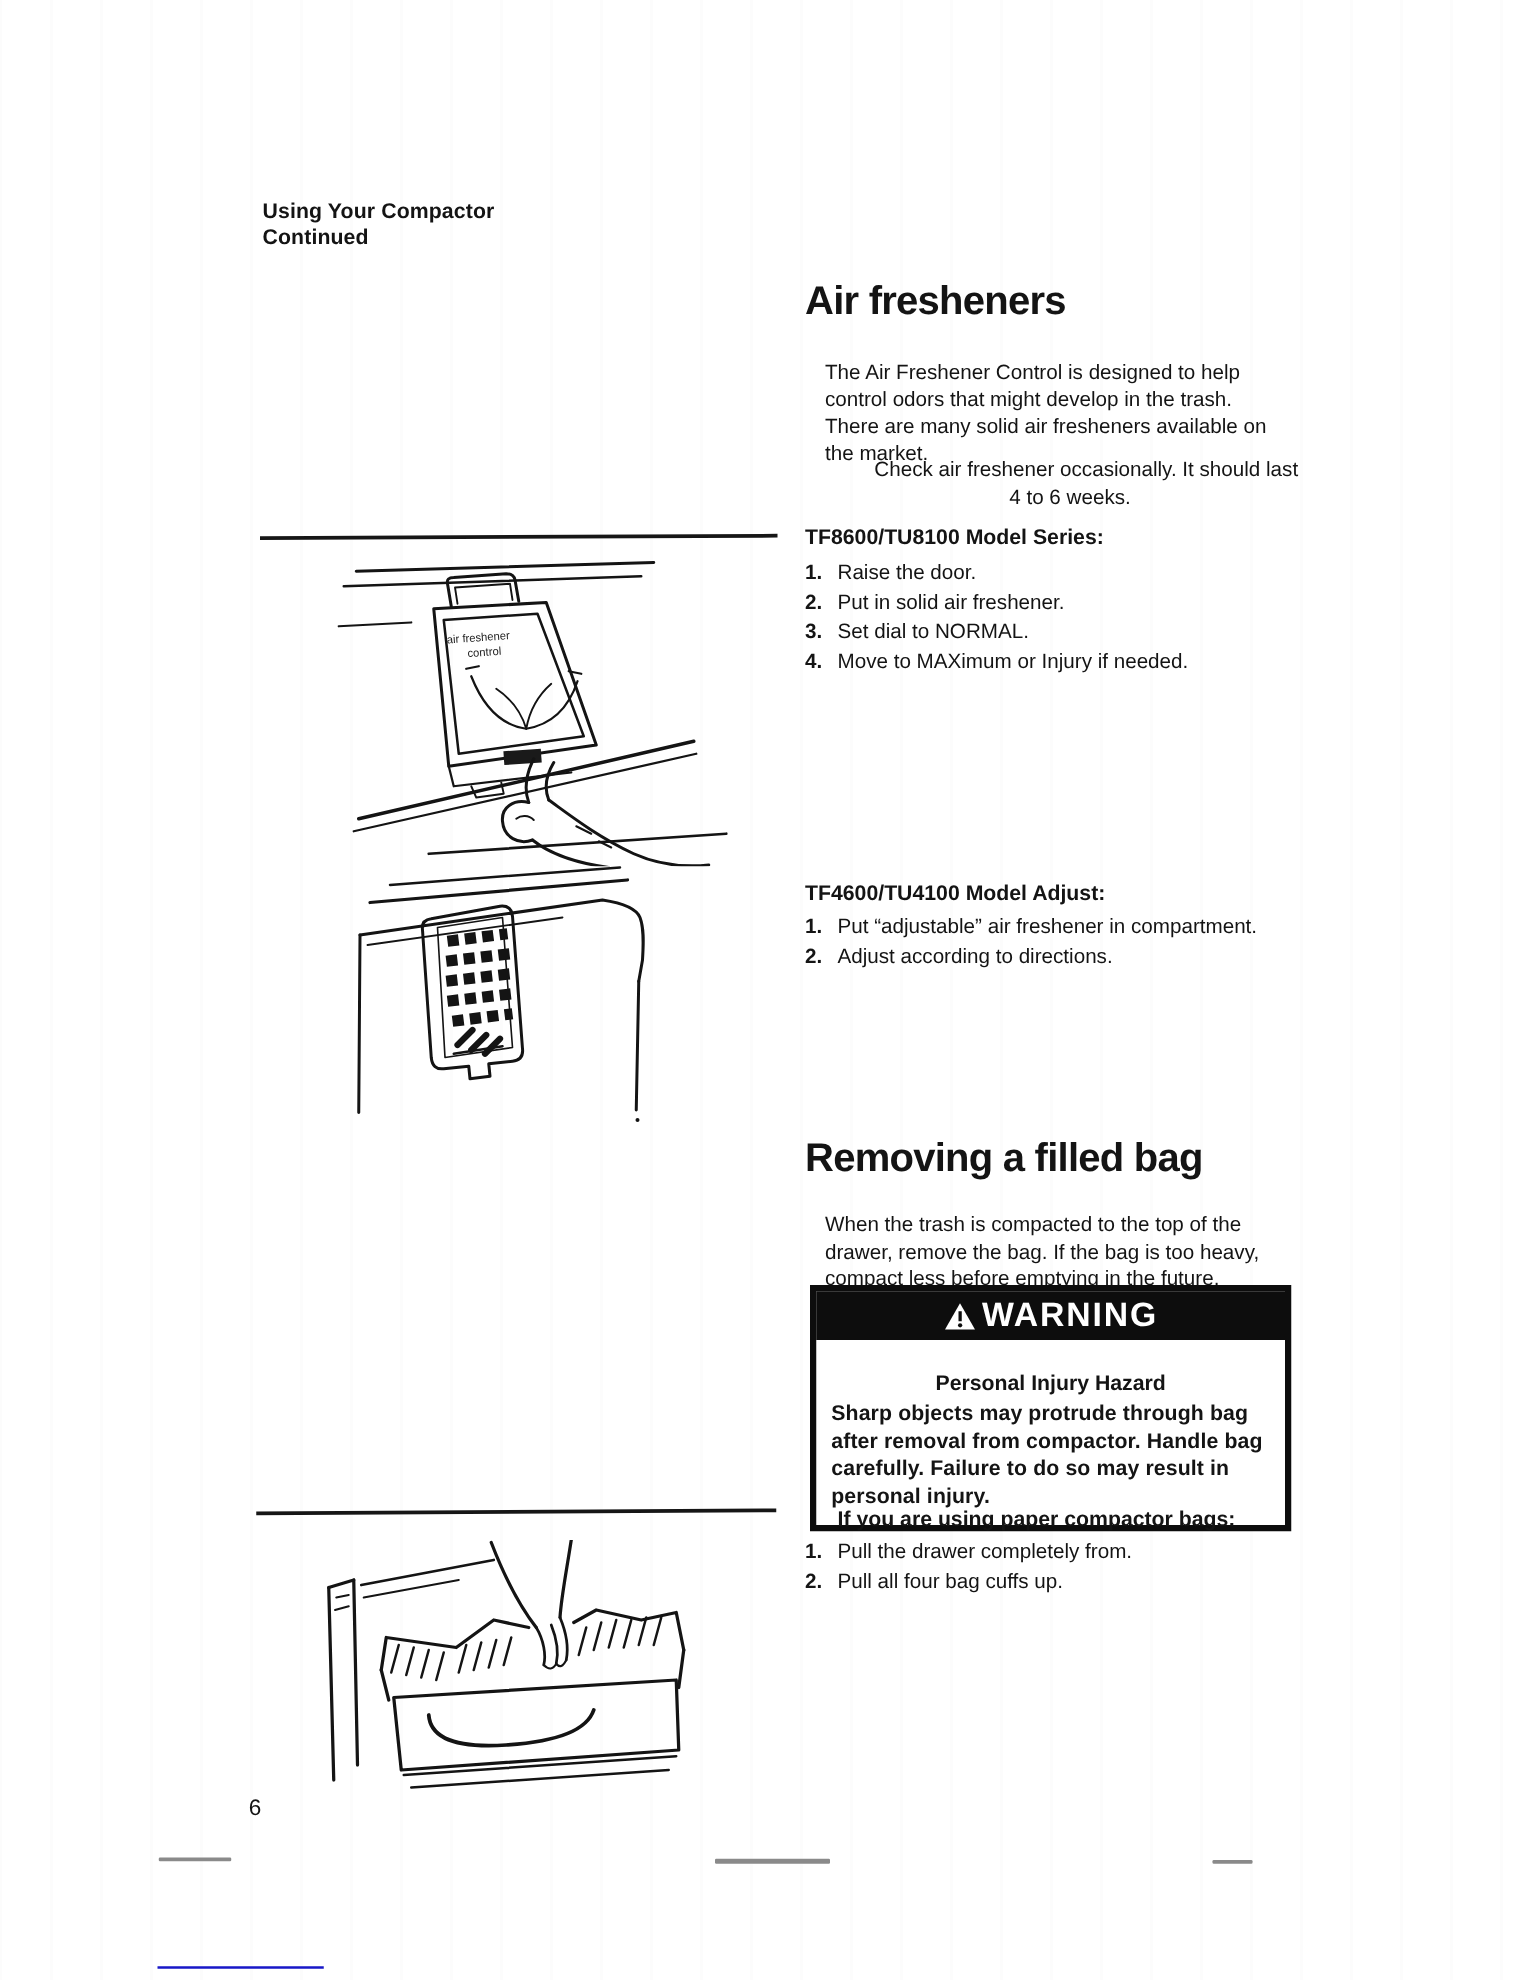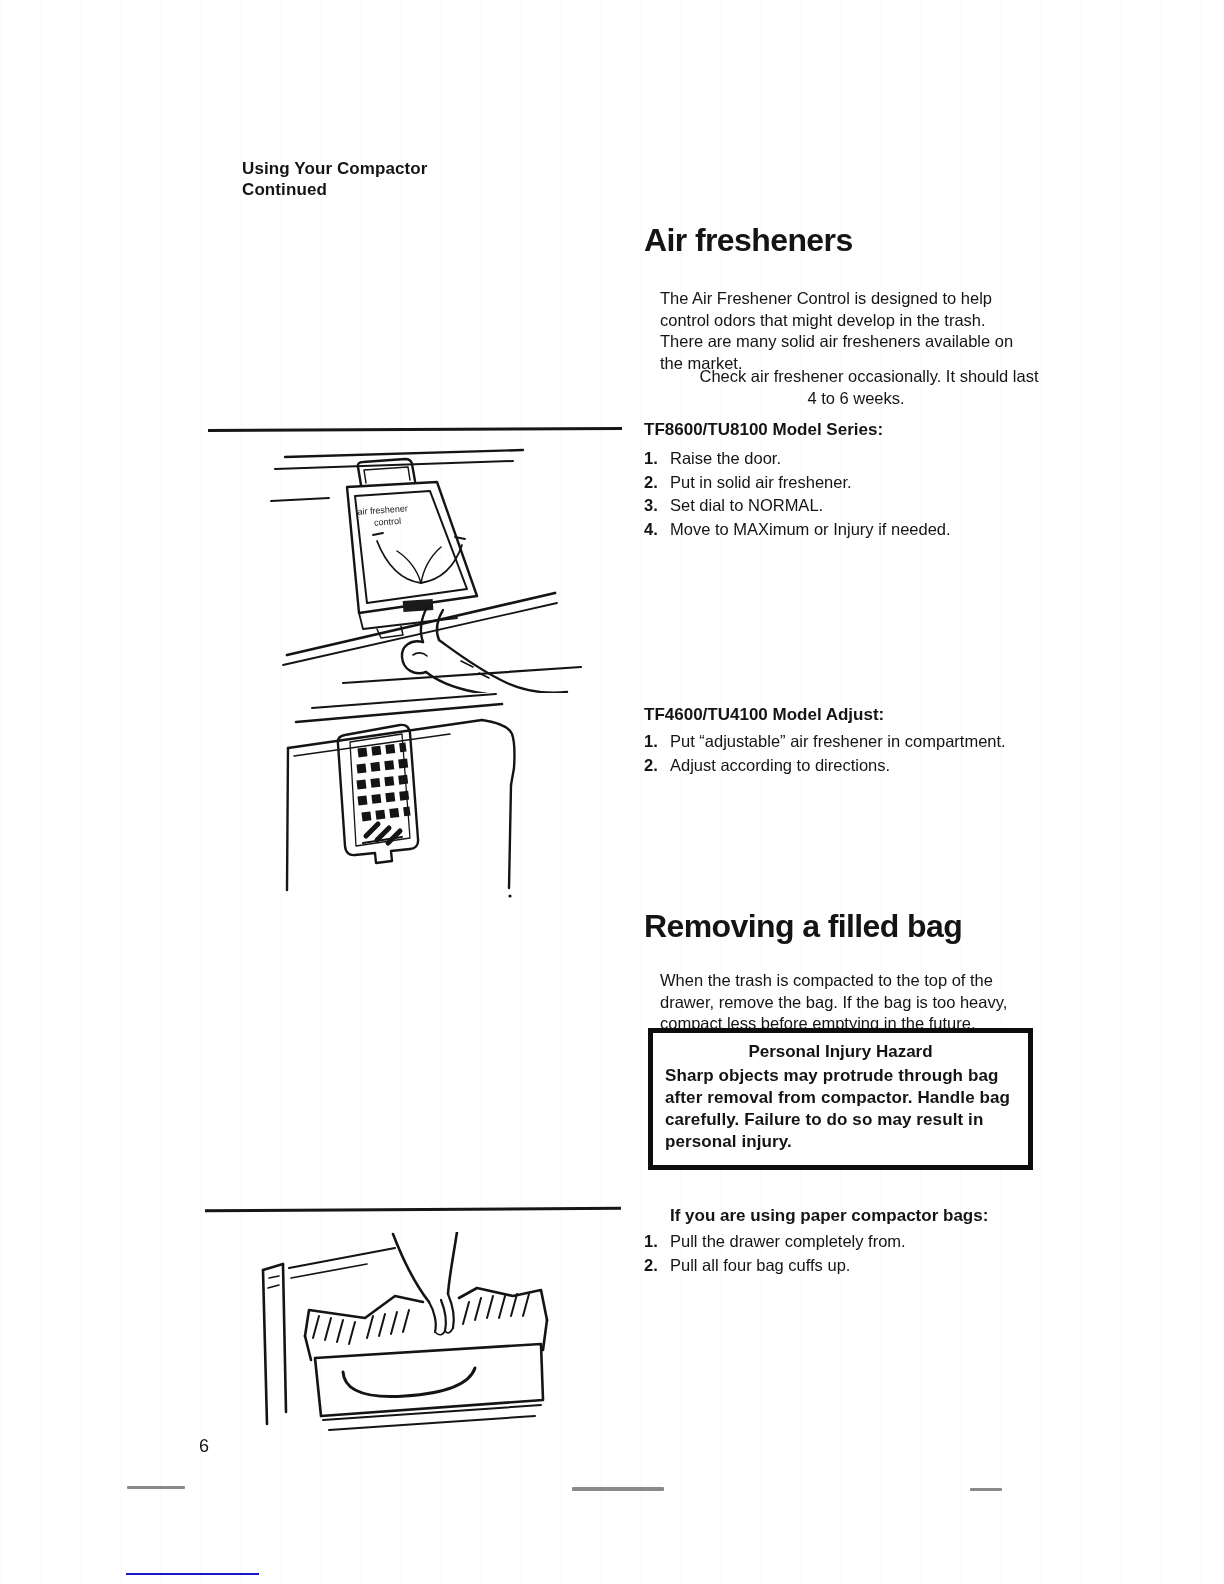--- a/index.html
+++ b/index.html
@@ -11,21 +11,20 @@
     background-image:repeating-linear-gradient(90deg, rgba(0,0,0,0.012) 0 2px, transparent 2px 40px);
     font-family:"Liberation Sans", sans-serif;
     color:#141414;
     overflow:hidden;
   }
   
   .page-header{
     position:absolute;left:210px;top:158px;
     font-size:17px;font-weight:bold;line-height:21px;
     letter-spacing:0.1px;
-    margin-left:32px;
   }
   .rule{position:absolute;background:#161616;}
   .rule-1{left:208px;top:428px;width:414px;height:3px;transform:rotate(-0.25deg);}
   .rule-2{left:205px;top:1208px;width:416px;height:2.5px;transform:rotate(-0.35deg);}
   .illu{position:absolute;}
   .illu-1{left:225px;top:443px;}
   .illu-2{left:250px;top:690px;}
   .illu-3{left:245px;top:1232px;}
   .page-number{position:absolute;left:199px;top:1436px;font-size:18px;}
   .scan-dash{position:absolute;background:#8a8a8a;border-radius:1px;}
@@ -64,21 +63,21 @@
     position:absolute;left:648px;top:1028px;width:385px;
     border:5px solid #0d0d0d;background:#fff;box-sizing:border-box;
   }
   .warning-bar{
     background:#0d0d0d;color:#ffffff;height:39px;
     display:flex;align-items:center;justify-content:center;gap:5px;
   }
   .warning-bar .warn-word{
     font-size:27px;font-weight:bold;letter-spacing:1.5px;line-height:1;
   }
-  .warning-body{padding:8px 12px 12px 12px;}
+  .warning-body{padding:8px 12px 12px 12px;margin-top:16px;}
   .hazard-title{
     text-align:center;font-size:17px;font-weight:bold;margin:0 0 2px 0;line-height:22px;
   }
   .warning-text{
     margin:0;font-size:17px;font-weight:bold;line-height:22px;white-space:pre-line;letter-spacing:0.1px;
   }
   
   .illu path, .illu rect, .illu circle { vector-effect:none; }
   .illu text{font-family:"Liberation Sans",sans-serif;}
 </style>
@@ -243,20 +242,28 @@
     </li>
   </ol>
 
   <h1 class="rcol sec-title" id="removing-title">Removing a filled bag</h1>
 
   <p class="rcol body-text" id="removing-intro">When the trash is compacted to the top of the
 drawer, remove the bag.  If the bag is too heavy,
 compact less before emptying in the future.</p>
 
   <div class="warning-box">
+    <div class="warning-bar">
+      <svg width="26" height="24" viewBox="0 0 26 24">
+        <path d="M13 1.5 L25 22.5 H1 Z" fill="#ffffff"></path>
+        <rect x="11.8" y="8" width="2.6" height="8" fill="#0d0d0d"></rect>
+        <circle cx="13.1" cy="19.2" r="1.7" fill="#0d0d0d"></circle>
+      </svg>
+      <span class="warn-word">WARNING</span>
+    </div>
     <div class="warning-body">
       <p class="hazard-title">Personal Injury Hazard</p>
       <p class="warning-text">Sharp objects may protrude through bag
 after removal from compactor.  Handle bag
 carefully.  Failure to do so may result in
 personal injury.</p>
     </div>
   </div>
 
   <h3 class="rcol sub-head" id="paperbags-head">If you are using paper compactor bags:</h3>

